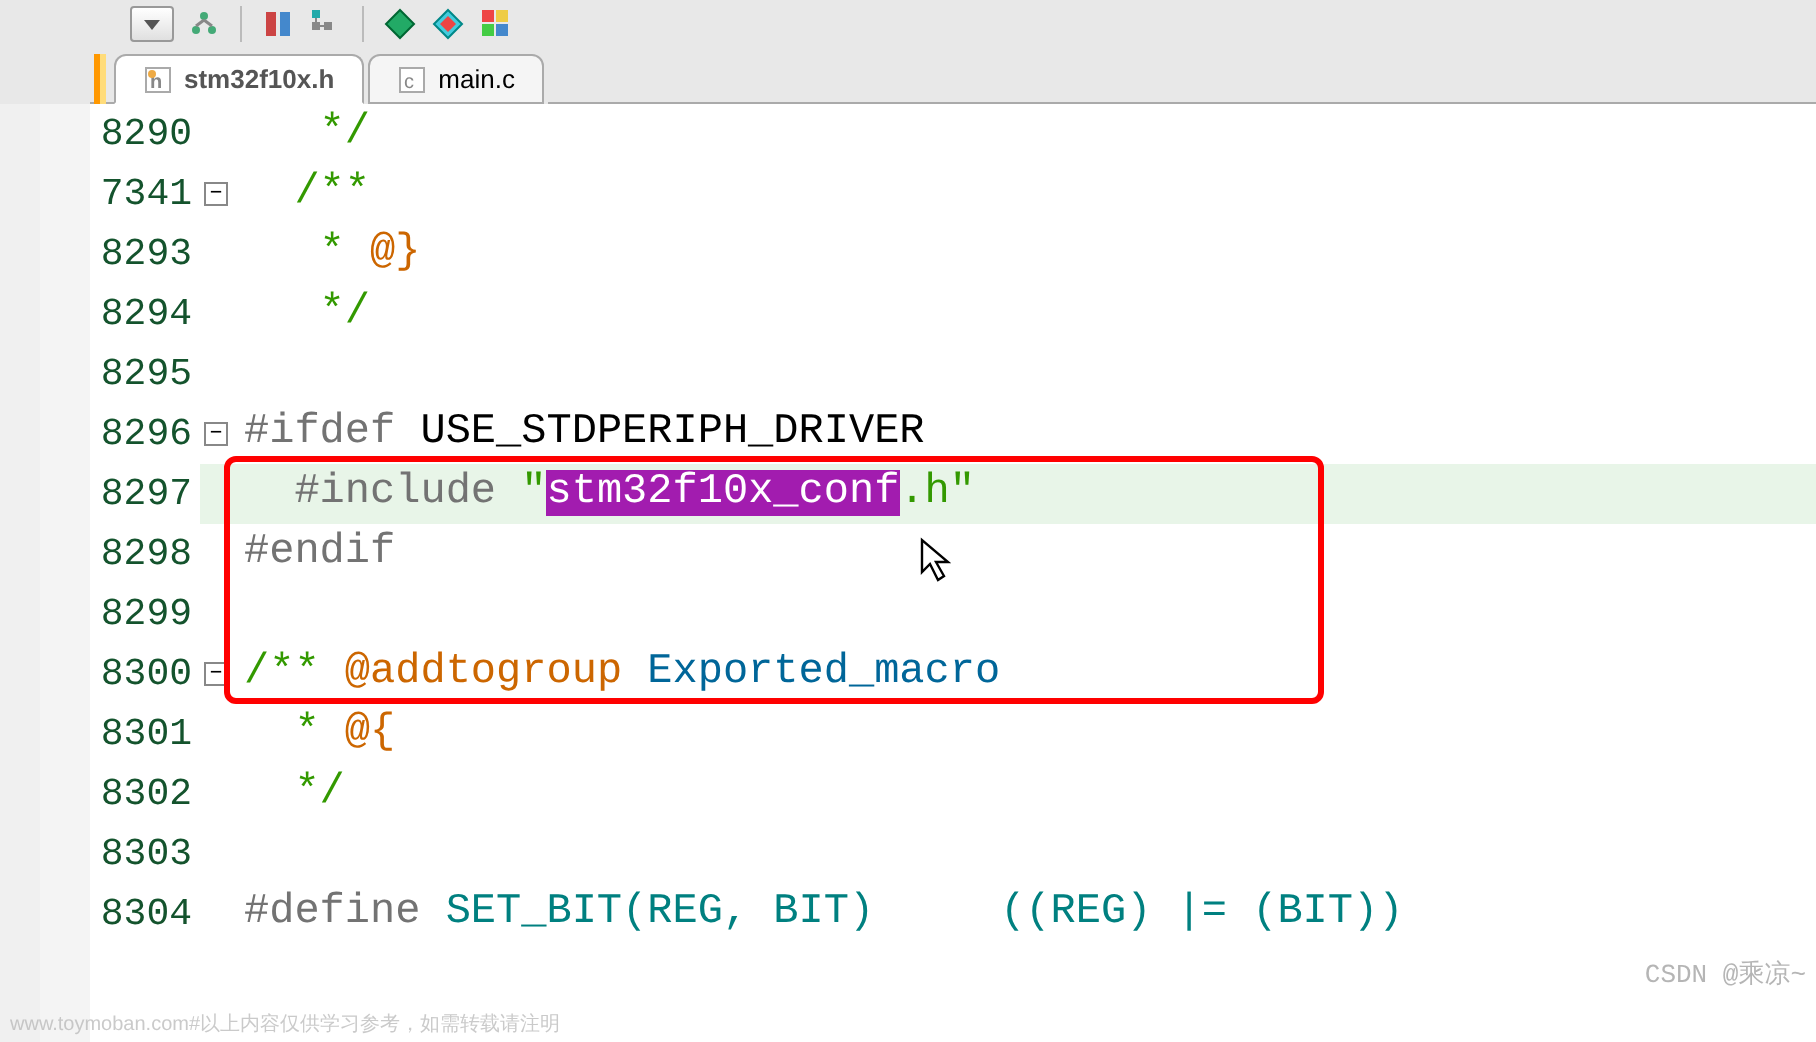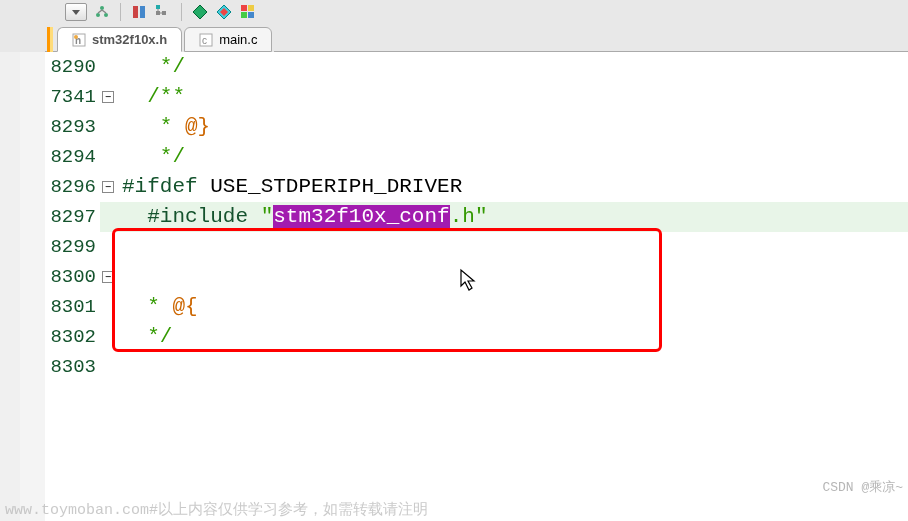--- a/index.html
+++ b/index.html
@@ -134,21 +134,21 @@
     }
     
     .code-text {
       font-size: 21px;
       font-family: "Courier New", monospace;
       white-space: pre;
       padding-left: 4px;
     }
     
     .comment { color: #339900; }
-    .keyword { color: #14532d; }
+    .keyword { color: #737373; }
     .string { color: #339900; }
     .identifier { color: #006699; }
     .doxy-tag { color: #CC6600; }
     .macro-name { color: #008080; }
     
     .highlight-line {
       background: #e8f5e8;
       align-items: flex-end;
     }
     
@@ -168,23 +168,23 @@
     .cursor-icon {
       position: absolute;
       z-index: 20;
       pointer-events: none;
     }
     
     .watermark-left {
       position: absolute;
       bottom: 2px;
       left: 5px;
-      font-size: 15px;
+      font-size: 10px;
       color: rgba(180,180,180,0.7);
-      font-family: Liberation Mono, monospace;
+      font-family: Liberation Sans, sans-serif;
       z-index: 50;
     }
     
     .watermark-right {
       position: absolute;
       bottom: 25px;
       right: 5px;
       font-size: 13px;
       color: rgba(150,150,150,0.7);
       font-family: Liberation Mono, monospace;
@@ -321,65 +321,81 @@
       <div style="width:18px;"></div>
       <div class="code-text"><span class="comment">   * </span><span class="doxy-tag">@}</span></div>
     </div>
 
     <div class="line">
       <div class="line-num">8294</div>
       <div style="width:18px;"></div>
       <div class="code-text comment">   */ </div>
     </div>
 
+    <div class="line">
+      <div class="line-num">8295</div>
+      <div style="width:18px;"></div>
+      <div class="code-text"></div>
+    </div>
 
     <div class="line">
       <div class="line-num">8296</div>
       <div style="width:18px; display:flex;">
           <div class="fold-marker">−</div>
         </div>
       <div class="code-text"><span class="keyword">#ifdef</span><span> USE_STDPERIPH_DRIVER</span></div>
     </div>
 
     <div class="line highlight-line">
       <div class="line-num" style="background:#fff;">8297</div>
       <div style="width:18px; background:#fff;"></div>
       <div class="code-text"><span class="keyword">  #include</span><span class="string"> "</span><span class="selected-text">stm32f10x_conf</span><span class="string">.h"</span></div>
     </div>
 
+    <div class="line">
+      <div class="line-num">8298</div>
+      <div style="width:18px;"></div>
+      <div class="code-text"><span class="keyword">#endif</span></div>
+    </div>
 
     <div class="line">
       <div class="line-num">8299</div>
       <div style="width:18px;"></div>
       <div class="code-text"></div>
     </div>
 
     <div class="line">
       <div class="line-num">8300</div>
       <div style="width:18px; display:flex;">
           <div class="fold-marker">−</div>
         </div>
+      <div class="code-text"><span class="comment">/** </span><span class="doxy-tag">@addtogroup</span><span class="identifier"> Exported_macro</span></div>
     </div>
 
     <div class="line">
       <div class="line-num">8301</div>
       <div style="width:18px;"></div>
       <div class="code-text"><span class="comment">  * </span><span class="doxy-tag">@{</span></div>
     </div>
 
     <div class="line">
       <div class="line-num">8302</div>
       <div style="width:18px;"></div>
       <div class="code-text comment">  */</div>
     </div>
 
     <div class="line">
       <div class="line-num">8303</div>
       <div style="width:18px;"></div>
       <div class="code-text"></div>
     </div>
 
+    <div class="line">
+      <div class="line-num">8304</div>
+      <div style="width:18px;"></div>
+      <div class="code-text"><span class="keyword">#define</span><span class="macro-name"> SET_BIT(REG, BIT)     ((REG) |= (BIT))</span></div>
+    </div>
 
   </div>
 </div>
 
 <div class="watermark-left">www.toymoban.com#以上内容仅供学习参考，如需转载请注明</div>
 <div class="watermark-right">CSDN @乘凉~</div>
 
 </body></html>

